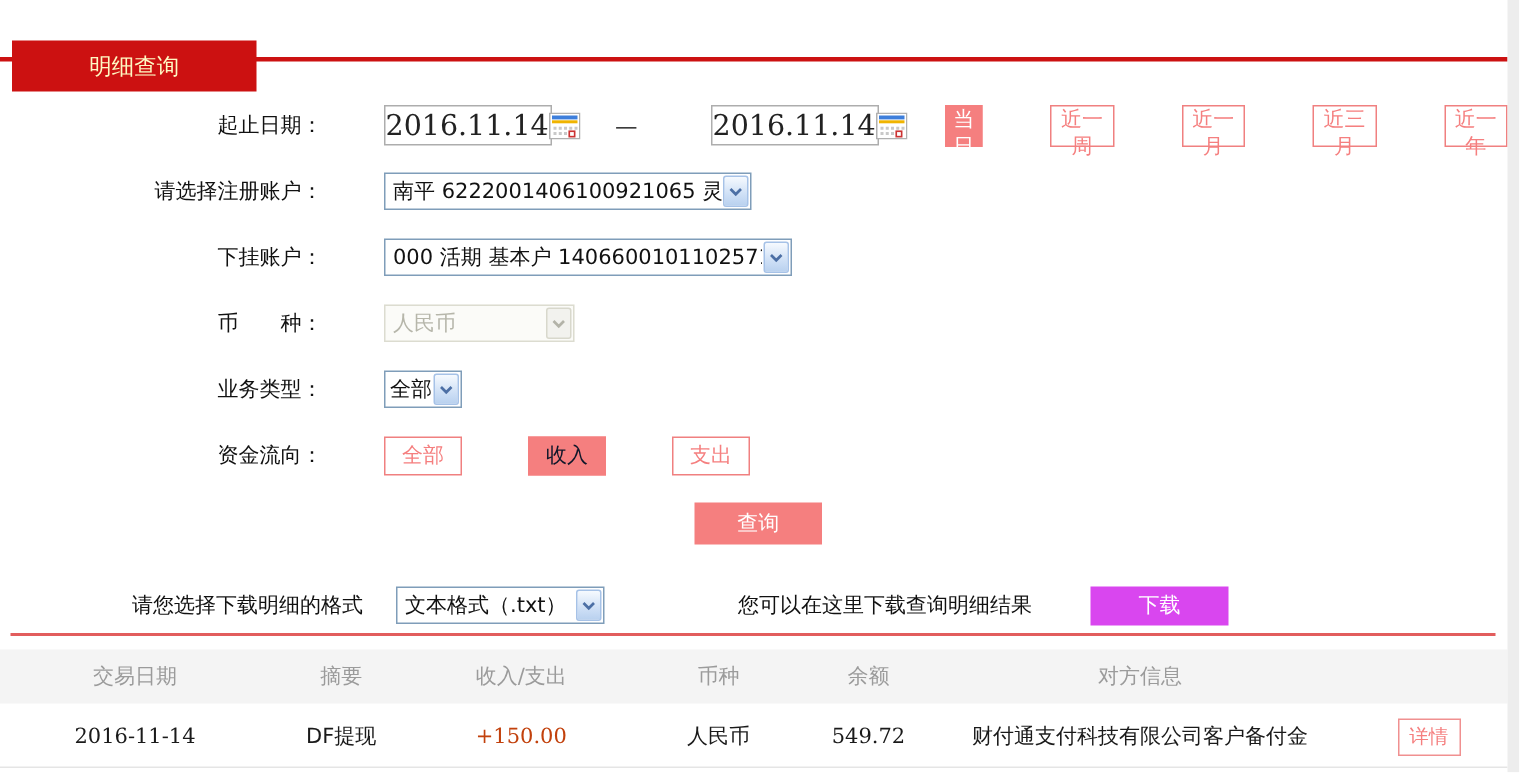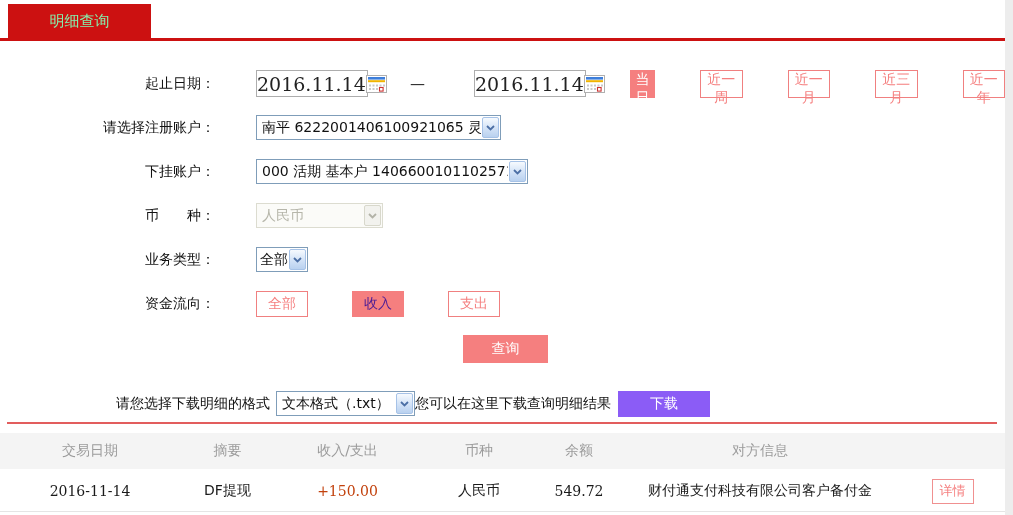--- a/index.html
+++ b/index.html
@@ -3,22 +3,22 @@
 <meta charset="utf-8">
 <style>
   html,body{margin:0;padding:0;background:#fff;}
   body{font-family:"DejaVu Sans","Liberation Sans",sans-serif;}
   .page{position:relative;width:1013px;height:515px;background:#fff;overflow:hidden;}
   .scroll-strip{position:absolute;right:0;top:0;width:8px;height:515px;background:#ededed;}
   .content{width:1005px;}
 
   
   .tabbar{padding-top:4px;border-bottom:3px solid #cc1111;height:34px;}
-  .tab{margin-left:8px;width:143px;height:34px;line-height:34px;text-align:center;
-       background:#cc1111;color:#86efac;font-size:15px;cursor:pointer;}
+  .tab{margin-left:8px;width:163px;height:34px;line-height:34px;text-align:center;
+       background:#cc1111;color:#fef9c3;font-size:15px;cursor:pointer;margin-top:23px;}
 
   
   .form{padding-top:29px;}
   .frow{display:flex;align-items:center;height:27px;margin-bottom:17px;gap:34px;}
   .flabel{width:215px;text-align:right;font-size:14px;color:#111;flex:none;white-space:pre;}
 
   .datebox{margin-left:7px;width:110px;height:25px;border:1px solid #adadad;
            display:flex;align-items:center;background:#fff;cursor:text;}
   .dateval{flex:1;text-align:center;font-size:19px;color:#222;font-family:"DejaVu Serif",serif;}
   .calicon{width:23px;height:20px;margin-right:1px;display:flex;align-items:center;justify-content:center;cursor:pointer;}
@@ -35,29 +35,29 @@
   .xpsel-arrow{width:17px;height:21px;margin:0 1px;flex:none;border-radius:2px;
                background:linear-gradient(#f6fafe,#cfe0f6 60%,#b9d1ef);border:1px solid #a6c2e7;
                display:flex;align-items:center;justify-content:center;box-sizing:border-box;}
   .xpselect.disabled{border-color:#dcdcd0;background:#fbfbf8;cursor:default;}
   .xpselect.disabled .xpsel-text{color:#b6b6aa;}
   .xpselect.disabled .xpsel-arrow{background:#f2f2ee;border-color:#d8d8cc;}
 
   .flowbtn{height:26px;box-sizing:border-box;border:1px solid #f08080;background:#fff;color:#f57f7f;
            font-size:14px;margin-left:10px;padding:0 11px;cursor:pointer;font-family:inherit;}
   .flowbtn.first{margin-left:7px;}
-  .flowbtn.filled{background:#f57f7f;color:#4c1d95;border-color:#f57f7f;}
+  .flowbtn.filled{background:#f57f7f;color:#0f172a;border-color:#f57f7f;}
 
   .queryrow{margin-top:18px;padding-left:463px;height:28px;}
   .querybtn{width:85px;height:28px;background:#f57f7f;color:#fff;border:none;font-size:14px;cursor:pointer;font-family:inherit;}
 
-  .dlrow{margin-top:27px;display:flex;align-items:center;padding-left:116px;height:27px;font-size:14px;color:#111;}
+  .dlrow{margin-top:27px;display:flex;align-items:center;padding-left:88px;height:27px;font-size:14px;color:#111;gap:16px;}
   .dlselect{width:139px;margin-left:6px;}
-  .dlhint{}
-  .dlbtn{margin-left:7px;width:92px;height:26px;background:#8b5cf6;color:#fff;border:none;font-size:14px;cursor:pointer;font-family:inherit;}
+  .dlhint{margin-left:73px;}
+  .dlbtn{margin-left:23px;width:92px;height:26px;background:#d946ef;color:#fff;border:none;font-size:14px;cursor:pointer;font-family:inherit;}
 
   
   .tline{margin:5px 8px 0 7px;border-top:2px solid #e25d5d;height:0;}
   .thead{margin-top:9px;height:36px;background:#f4f4f4;color:#9b9b9b;display:flex;align-items:center;font-size:14px;}
   .trow{margin-top:2px;height:40px;display:flex;align-items:center;border-bottom:1px solid #e5e5e5;
         font-size:14px;color:#1a1a1a;}
   .c{text-align:center;flex:none;}
   .c1{width:180px}.c2{width:95px}.c3{width:145px}.c4{width:118px}.c5{width:82px}.c6{width:280px}.c7{width:105px}
   .num{font-family:"DejaVu Serif",serif;}
   .amount{color:#c2410c;}

